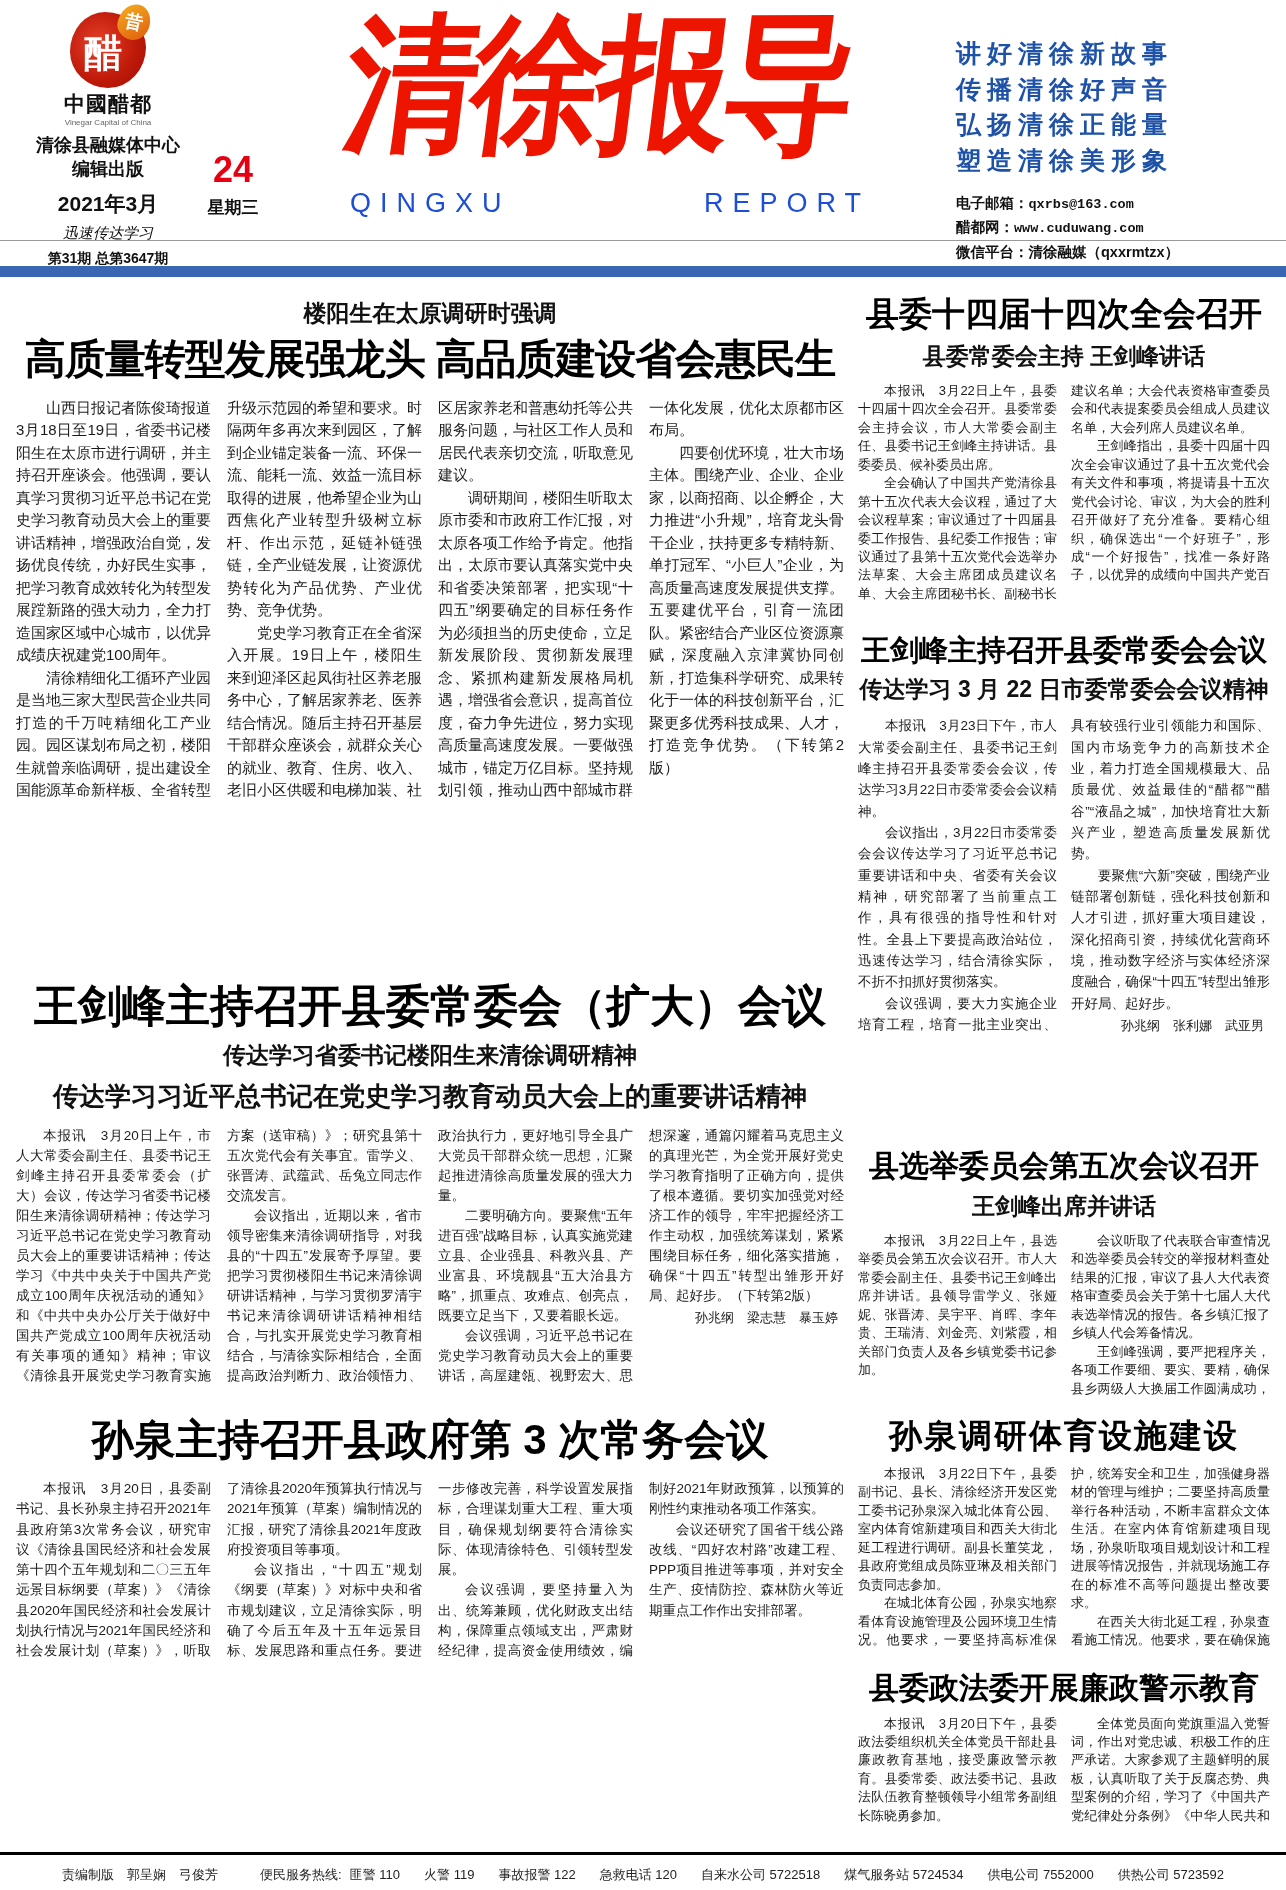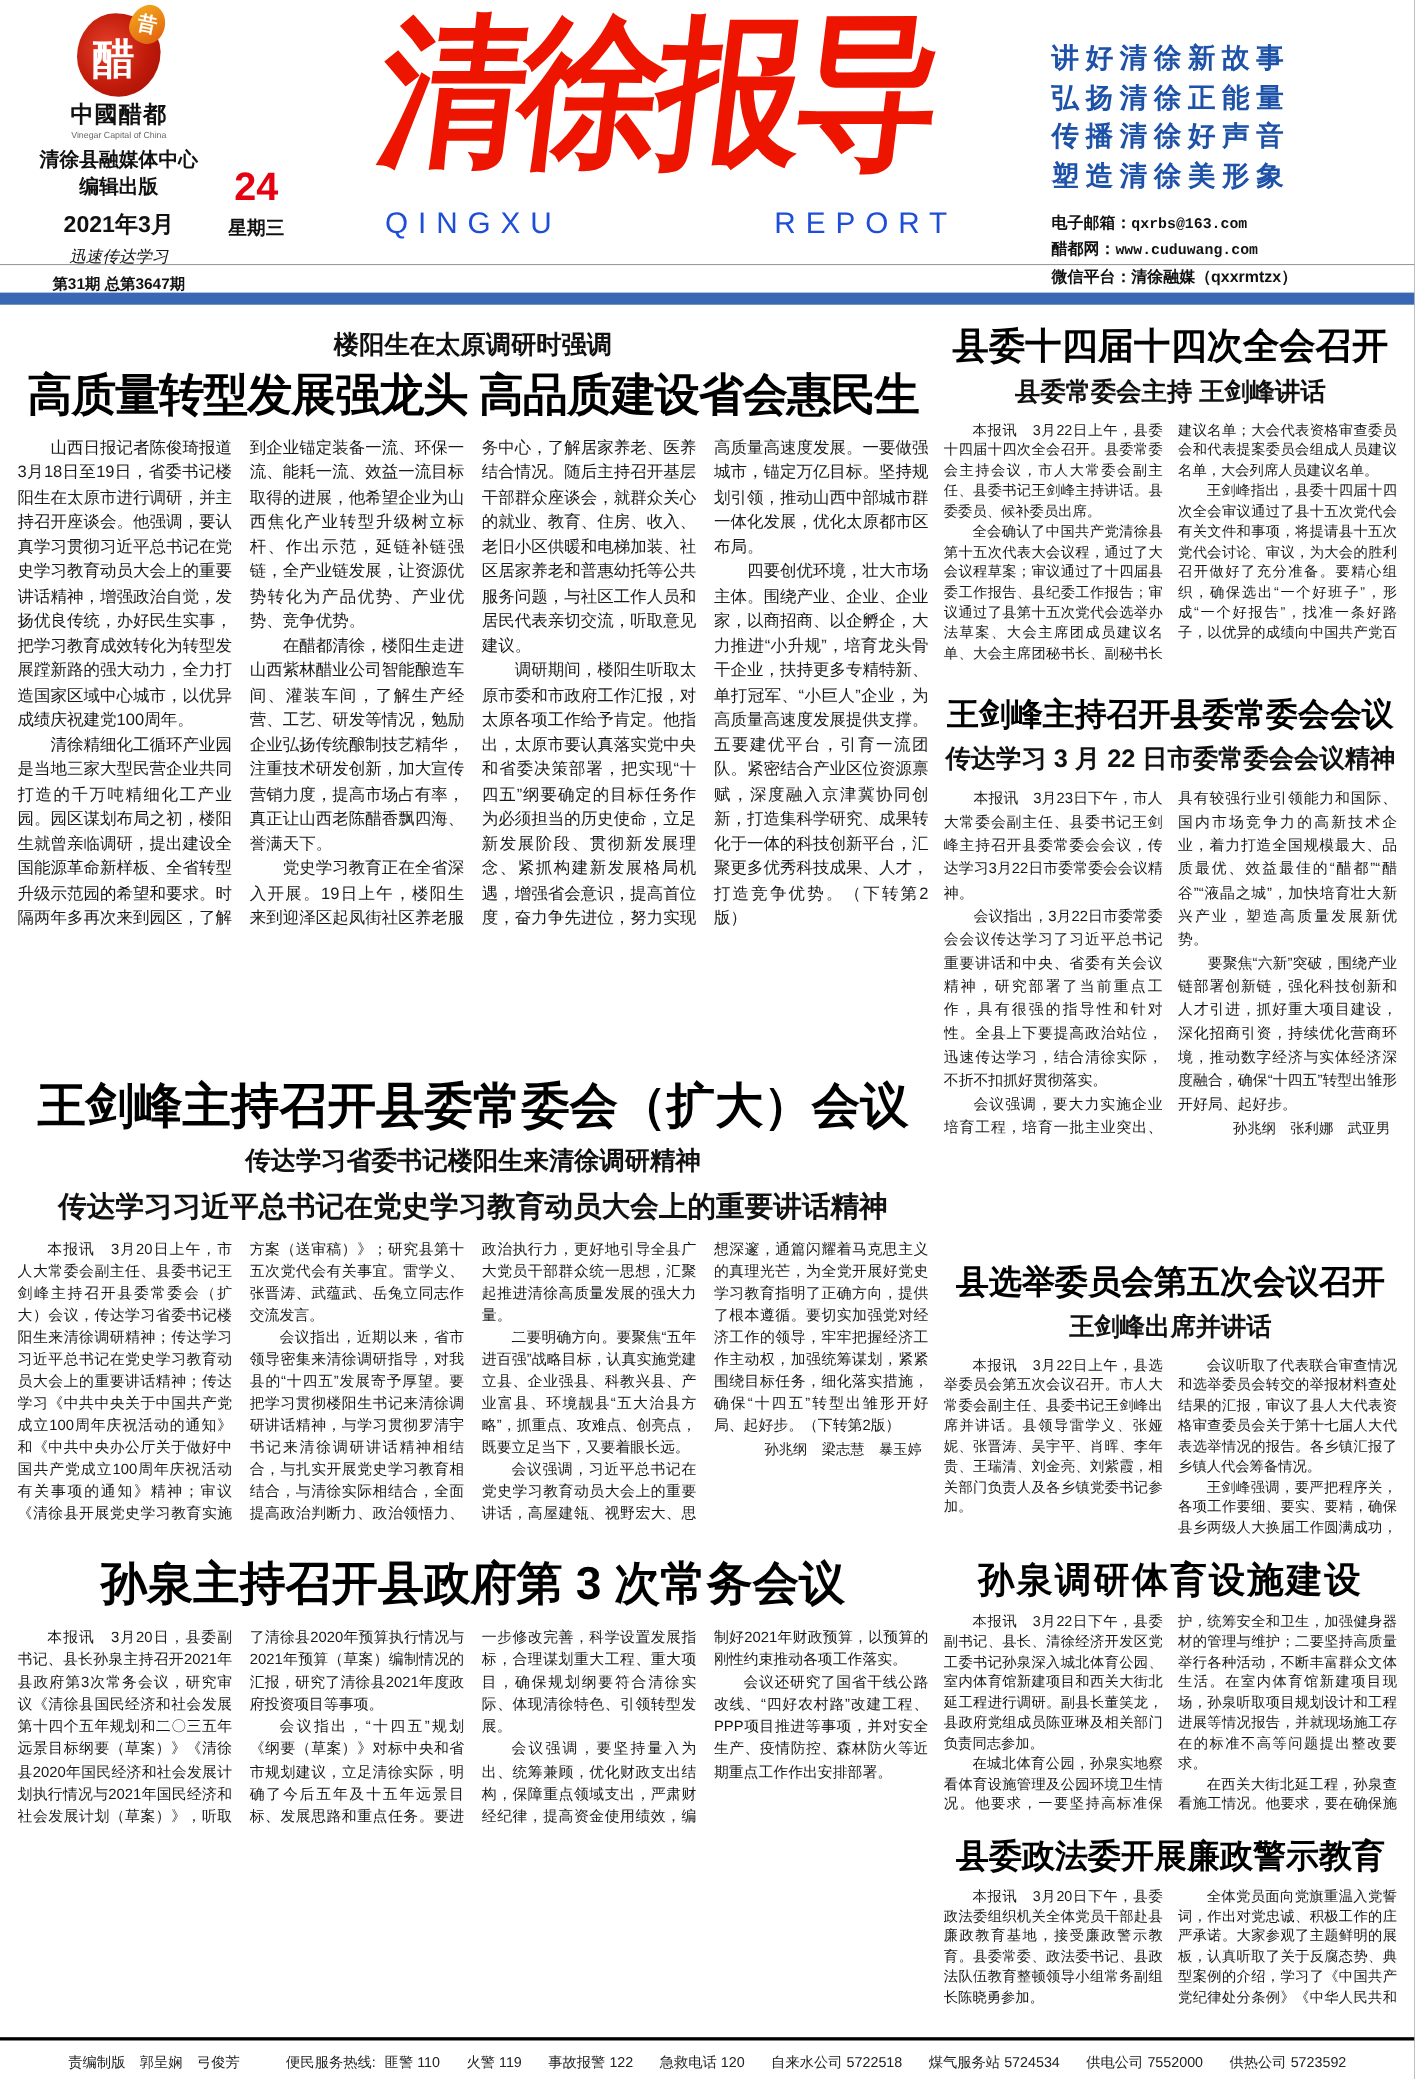--- a/index.html
+++ b/index.html
@@ -112,22 +112,22 @@
     </div>
 
     <div class="masthead-title">清徐报导</div>
     <div class="masthead-sub">
       <span>QINGXU</span>
       <span>REPORT</span>
     </div>
 
     <div class="right-head">
       <div class="slogan-line">讲好清徐新故事</div>
+      <div class="slogan-line">传播清徐好声音</div>
       <div class="slogan-line">弘扬清徐正能量</div>
-      <div class="slogan-line">传播清徐好声音</div>
       <div class="slogan-line">塑造清徐美形象</div>
       <div class="contacts">
         <div class="contact-row">
           <span class="contact-label">电子邮箱：</span><span class="contact-value">qxrbs@163.com</span>
         </div>
         <div class="contact-row">
           <span class="contact-label">醋都网：</span><span class="contact-value">www.cuduwang.com</span>
         </div>
         <div class="contact-row">
           <span class="contact-label">微信平台：</span><span class="contact-label">清徐融媒（qxxrmtzx）</span>
@@ -141,21 +141,20 @@
 
   <div class="content">
 
     <div class="left-section">
 
       <div class="kicker">楼阳生在太原调研时强调</div>
       <h1 class="headline lead-headline">高质量转型发展强龙头 高品质建设省会惠民生</h1>
       <div class="body-text cols-4 lead-body">
         <p>山西日报记者陈俊琦报道　3月18日至19日，省委书记楼阳生在太原市进行调研，并主持召开座谈会。他强调，要认真学习贯彻习近平总书记在党史学习教育动员大会上的重要讲话精神，增强政治自觉，发扬优良传统，办好民生实事，把学习教育成效转化为转型发展蹚新路的强大动力，全力打造国家区域中心城市，以优异成绩庆祝建党100周年。</p>
         <p>清徐精细化工循环产业园是当地三家大型民营企业共同打造的千万吨精细化工产业园。园区谋划布局之初，楼阳生就曾亲临调研，提出建设全国能源革命新样板、全省转型升级示范园的希望和要求。时隔两年多再次来到园区，了解到企业锚定装备一流、环保一流、能耗一流、效益一流目标取得的进展，他希望企业为山西焦化产业转型升级树立标杆、作出示范，延链补链强链，全产业链发展，让资源优势转化为产品优势、产业优势、竞争优势。</p>
-        <p>在醋都清徐，楼阳生走进山西紫林醋业公司智能酿造车间、灌装车间，了解生产经营、工艺、研发等情况，勉励企业弘扬传统酿制技艺精华，注重技术研发创新，加大宣传营销力度，提高市场占有率，真正让山西老陈醋香飘四海、誉满天下。</p>
         <p>党史学习教育正在全省深入开展。19日上午，楼阳生来到迎泽区起凤街社区养老服务中心，了解居家养老、医养结合情况。随后主持召开基层干部群众座谈会，就群众关心的就业、教育、住房、收入、老旧小区供暖和电梯加装、社区居家养老和普惠幼托等公共服务问题，与社区工作人员和居民代表亲切交流，听取意见建议。</p>
         <p>调研期间，楼阳生听取太原市委和市政府工作汇报，对太原各项工作给予肯定。他指出，太原市要认真落实党中央和省委决策部署，把实现“十四五”纲要确定的目标任务作为必须担当的历史使命，立足新发展阶段、贯彻新发展理念、紧抓构建新发展格局机遇，增强省会意识，提高首位度，奋力争先进位，努力实现高质量高速度发展。一要做强城市，锚定万亿目标。坚持规划引领，推动山西中部城市群一体化发展，优化太原都市区布局。</p>
         <p>四要创优环境，壮大市场主体。围绕产业、企业、企业家，以商招商、以企孵企，大力推进“小升规”，培育龙头骨干企业，扶持更多专精特新、单打冠军、“小巨人”企业，为高质量高速度发展提供支撑。五要建优平台，引育一流团队。紧密结合产业区位资源禀赋，深度融入京津冀协同创新，打造集科学研究、成果转化于一体的科技创新平台，汇聚更多优秀科技成果、人才，打造竞争优势。（下转第2版）</p>
       </div>
 
       <h1 class="headline art2-headline">王剑峰主持召开县委常委会（扩大）会议</h1>
       <div class="deck-1">传达学习省委书记楼阳生来清徐调研精神</div>
       <div class="deck-2">传达学习习近平总书记在党史学习教育动员大会上的重要讲话精神</div>
       <div class="body-text cols-4 art2-body">
         <p>本报讯　3月20日上午，市人大常委会副主任、县委书记王剑峰主持召开县委常委会（扩大）会议，传达学习省委书记楼阳生来清徐调研精神；传达学习习近平总书记在党史学习教育动员大会上的重要讲话精神；传达学习《中共中央关于中国共产党成立100周年庆祝活动的通知》和《中共中央办公厅关于做好中国共产党成立100周年庆祝活动有关事项的通知》精神；审议《清徐县开展党史学习教育实施方案（送审稿）》；研究县第十五次党代会有关事宜。雷学义、张晋涛、武蕴武、岳兔立同志作交流发言。</p>

